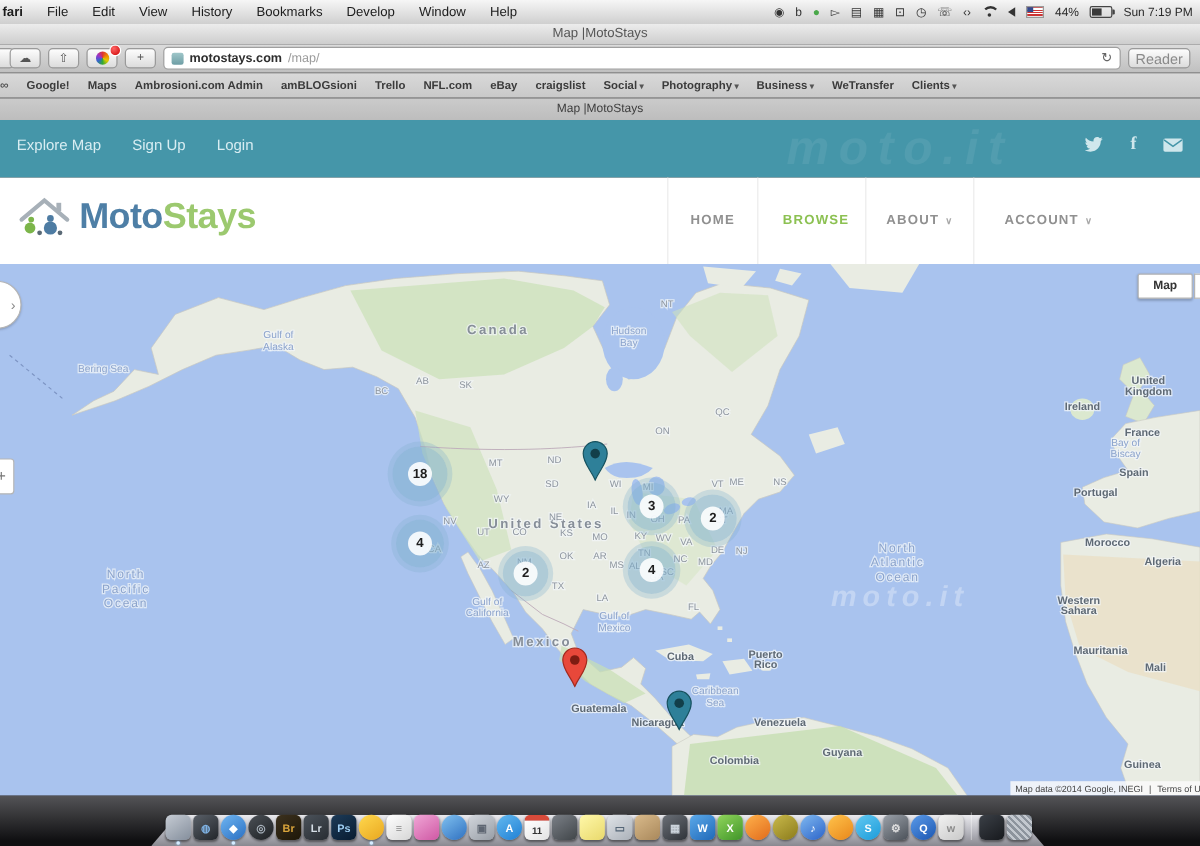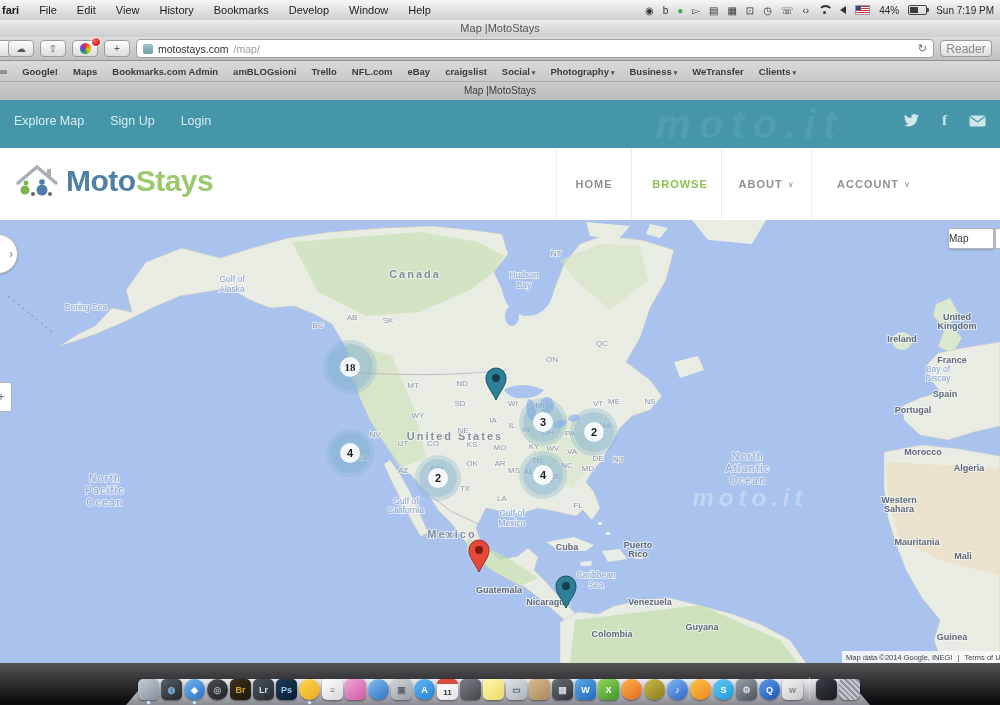--- a/index.html
+++ b/index.html
@@ -39,21 +39,21 @@
     background:linear-gradient(#fdfdfd,#dcdcdc);display:flex;align-items:center;justify-content:center;
     font-size:10px;color:#555;position:relative;box-sizing:border-box;}
   .tb-partial{position:absolute;left:-14px;top:3px;width:22px;}
   .ext-dot{width:11px;height:11px;border-radius:50%;
     background:conic-gradient(#d33,#e80,#dc0,#3a3,#36c,#93c,#d33);}
   .badge{position:absolute;top:-4px;right:-4px;width:8px;height:8px;border-radius:50%;
     background:radial-gradient(circle at 35% 30%,#f66,#c00);border:1px solid #fff;}
   .urlfield{flex:1;height:17px;background:#fff;border:1px solid #9f9f9f;border-radius:4px;
     display:flex;align-items:center;padding:0 6px;gap:5px;font-size:10.5px;}
   .favicon{width:10px;height:10px;border-radius:2px;background:linear-gradient(#9fc6c9,#6e9ea5);flex:none;}
-  .url-host{color:#2e2e2e;font-weight:normal;}
+  .url-host{color:#2e2e2e;font-weight:bold;}
   .url-path{color:#9b9b9b;}
   .url-refresh{margin-left:auto;color:#666;font-size:11px;}
   .reader-btn{width:52px;}
   .reader-btn span{color:#8a8a8a;font-size:12px;}
 
   .bmbar{position:absolute;left:0;top:61px;width:1000px;height:21px;
     background:linear-gradient(#d9d9d9,#c9c9c9);border-bottom:1px solid #ababab;
     display:flex;align-items:center;gap:15px;padding:0 6px;font-size:9.5px;font-weight:bold;color:#3b3b3b;
     overflow:hidden;box-sizing:border-box;}
   .bm{white-space:nowrap;}
@@ -93,21 +93,21 @@
   .ml-water{font:400 8.5px "Liberation Sans",sans-serif;fill:#8ba3cc;}
   .ml-country{font:700 9px "Liberation Sans",sans-serif;fill:#5f6a75;}
   .ml-state{font:400 8px "Liberation Sans",sans-serif;fill:#8d959e;}
   svg text{text-anchor:middle;paint-order:stroke;stroke:rgba(242,245,248,0.75);stroke-width:2px;}
   .cluster{position:absolute;border-radius:50%;background:rgba(128,176,206,0.55);
     box-shadow:0 0 0 4px rgba(128,176,206,0.30);display:flex;align-items:center;justify-content:center;}
   .cnum{width:20px;height:20px;border-radius:50%;background:rgba(255,255,255,0.88);
     text-align:center;line-height:20px;font-size:11px;font-weight:bold;color:#1e1e1e;}
   .pin{position:absolute;}
   .map-type-btn{position:absolute;top:8px;right:6px;width:44px;height:19px;background:#fff;border:1px solid #b5b5b5;
-    border-radius:2px;font-size:10px;color:#333;line-height:19px;box-shadow:0 1px 2px rgba(0,0,0,0.2);}
+    border-radius:2px;font-size:10px;color:#333;text-align:center;line-height:19px;box-shadow:0 1px 2px rgba(0,0,0,0.2);font-weight:bold;}
   .map-type-sliver{position:absolute;top:8px;right:0;width:4px;height:19px;background:#fff;border:1px solid #b5b5b5;border-right:none;}
   .pan-ctl{position:absolute;left:-22px;top:14px;width:40px;height:40px;border-radius:50%;background:#fff;
     border:1px solid #b5b5b5;box-shadow:0 1px 2px rgba(0,0,0,0.2);color:#888;font-size:12px;
     display:flex;align-items:center;justify-content:flex-end;padding-right:4px;box-sizing:border-box;}
   .zoom-ctl{position:absolute;left:-10px;top:162px;width:20px;height:28px;background:#fff;border:1px solid #b5b5b5;
     border-radius:3px;color:#777;font-size:13px;text-align:center;line-height:28px;}
   .attrib{position:absolute;right:0;bottom:0;width:158px;height:12px;background:rgba(250,250,250,0.85);
     display:flex;align-items:center;gap:5px;padding:0 4px;font-size:7.5px;color:#444;
     white-space:nowrap;overflow:hidden;box-sizing:border-box;}
   .map-wm{position:absolute;left:640px;top:264px;width:220px;text-align:center;
@@ -200,21 +200,21 @@
     <div class="tb-btn reader-btn">
         <span>Reader</span>
       </div>
   </div>
 
   <div class="bmbar">
     <span class="bm-glasses">∞</span>
     <span style="display:flex;gap:15px;">
         <span class="bm">Google!</span>
         <span class="bm">Maps</span>
-        <span class="bm">Bookmarks.com Admin</span>
+        <span class="bm">Ambrosioni.com Admin</span>
         <span class="bm">amBLOGsioni</span>
         <span class="bm">Trello</span>
         <span class="bm">NFL.com</span>
         <span class="bm">eBay</span>
         <span class="bm">craigslist</span>
         <span class="bm">Social<span class="dd">▾</span></span>
         <span class="bm">Photography<span class="dd">▾</span></span>
         <span class="bm">Business<span class="dd">▾</span></span>
         <span class="bm">WeTransfer</span>
         <span class="bm">Clients<span class="dd">▾</span></span>
@@ -416,21 +416,21 @@
           <text x="605" y="208" class="ml-state">MA</text>
           <text x="601" y="216" class="ml-state">CT</text>
           <text x="618" y="242" class="ml-state">NJ</text>
           <text x="598" y="241" class="ml-state">DE</text>
           <text x="588" y="251" class="ml-state">MD</text>
           <text x="362" y="240" class="ml-state">CA</text>
         </g>
     </svg>
 
     <div id="clusterLayer">
-        <div class="cluster" style="height: 46px; width: 46px; left: 327px; top: 124px; font-family: Liberation Serif, serif;">
+        <div class="cluster" style="height: 46px; width: 46px; left: 327px; top: 152px;">
           <span class="cnum">18</span>
         </div>
         <div class="cluster" style="height: 40px; width: 40px; left: 330px; top: 213px;">
           <span class="cnum">4</span>
         </div>
         <div class="cluster" style="height: 38px; width: 38px; left: 419px; top: 239px;">
           <span class="cnum">2</span>
         </div>
         <div class="cluster" style="height: 40px; width: 40px; left: 523px; top: 182px;">
           <span class="cnum">3</span>

